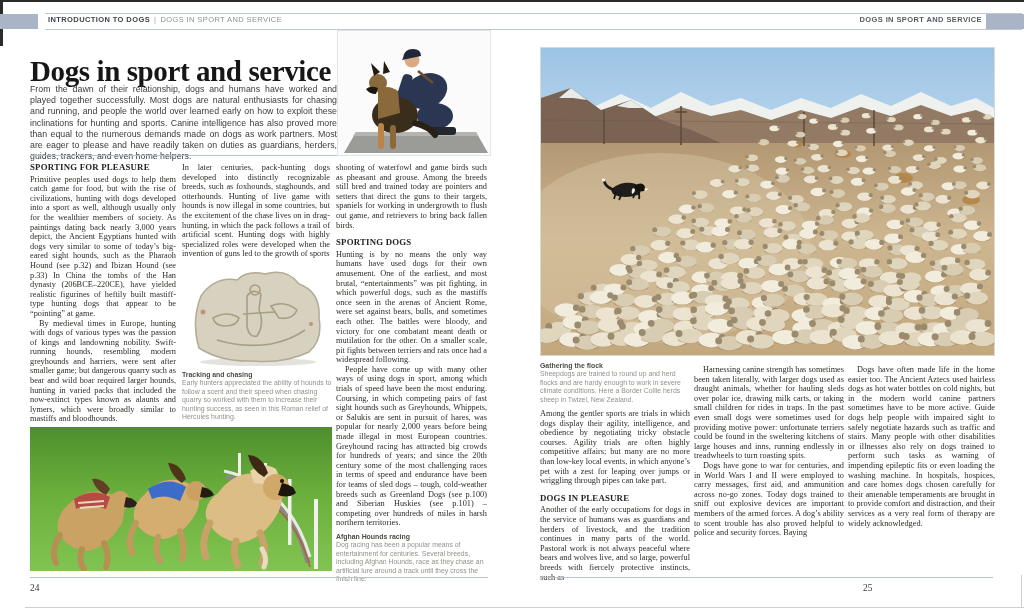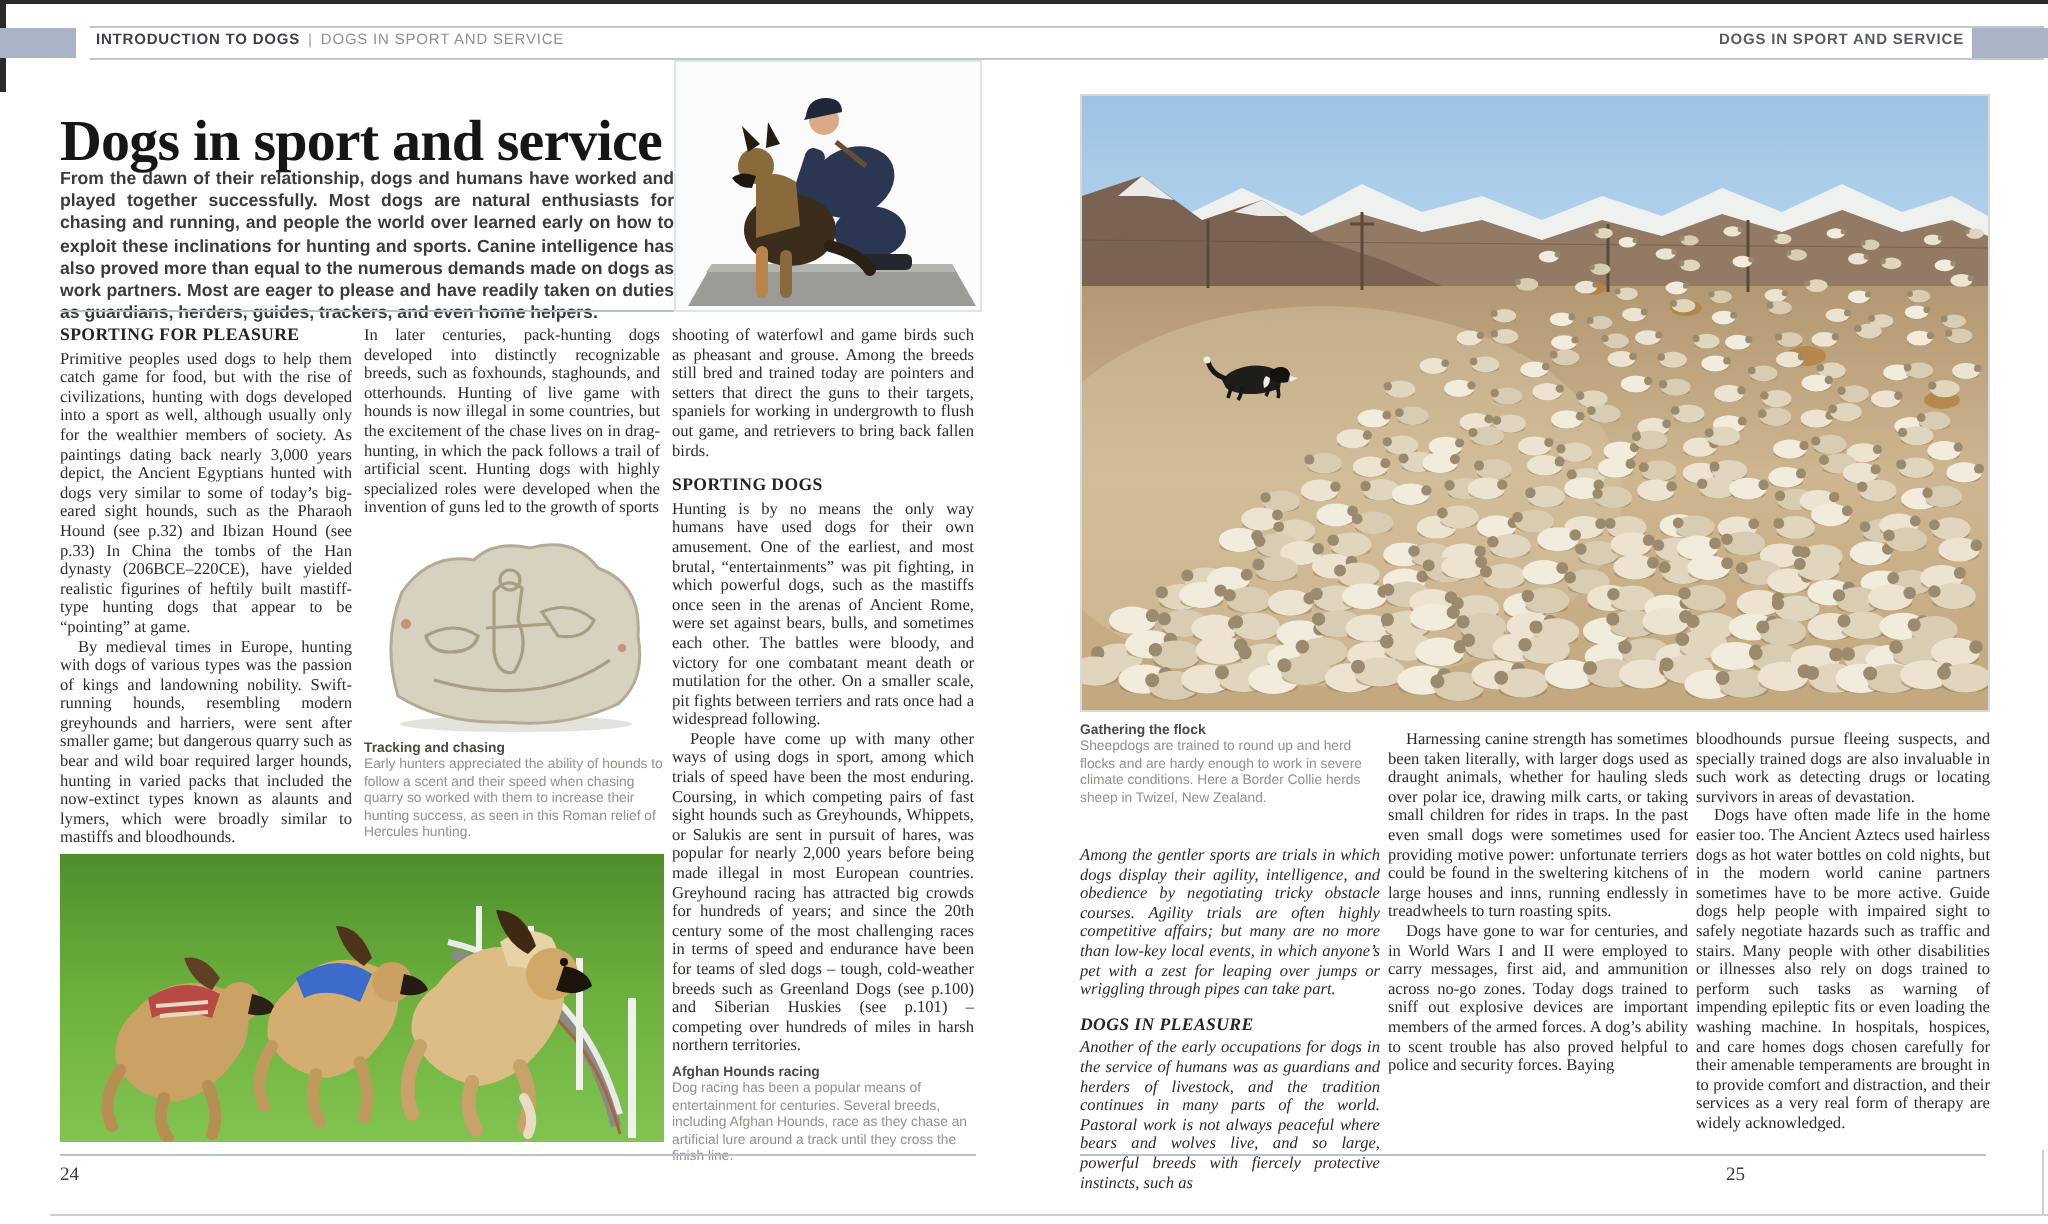--- a/index.html
+++ b/index.html
@@ -10,21 +10,21 @@
   .band-tab{position:absolute;width:38px;height:15px;background:#a9b5c7;}
   .hdr-text{position:absolute;top:15px;font-family:"Liberation Sans",sans-serif;
             font-size:7.5px;letter-spacing:.4px;white-space:nowrap;}
   .hdr-left b{color:#3c414b;font-weight:bold;}
   .hdr-sep{color:#9aa0a9;padding:0 4px;}
   .hdr-sub{color:#8a909a;}
   .hdr-right{color:#555b64;text-align:right;font-weight:bold;}
   
   .page-title{position:absolute;left:30px;top:36px;font-size:29px;letter-spacing:-.4px;color:#161616;}
   .intro{position:absolute;left:30px;top:84px;width:307px;
-         font-family:"Liberation Sans",sans-serif;font-weight:bold;
+         font-family:"Liberation Sans",sans-serif;font-weight:normal;
          font-size:8.8px;line-height:11.2px;color:#3b3b3b;text-align:justify;}
   .rule{position:absolute;height:1px;background:#b9c2cc;}
   
   .col{position:absolute;font-size:8.3px;line-height:9.6px;text-align:justify;}
   .col p{margin:0;}
   .col p.indent{text-indent:9px;}
   .sect-head{font-family:"Liberation Serif",serif;font-weight:bold;font-size:8.8px;
              letter-spacing:.2px;color:#262321;margin:0 0 2px 0;}
   .sect-head.mid{margin-top:8px;}
   
@@ -1101,32 +1101,31 @@
         <circle cx="-7.5" cy="0" r="1.8" fill="#efece4"></circle>
       </g>
     </svg>
   </div>
 
   <div class="caption" style="left:540px;top:362px;width:152px;">
     <span class="cap-title">Gathering the flock</span>
     <span>Sheepdogs are trained to round up and herd flocks and are hardy enough to work in severe climate conditions. Here a Border Collie herds sheep in Twizel, New Zealand.</span>
   </div>
 
-  <div class="col" style="left:540px;top:423px;width:150px;font-style:italic;">
+  <div class="col" style="left:540px;top:409px;width:150px;">
     <p>Among the gentler sports are trials in which dogs display their agility, intelligence, and obedience by negotiating tricky obstacle courses. Agility trials are often highly competitive affairs; but many are no more than low-key local events, in which anyone’s pet with a zest for leaping over jumps or wriggling through pipes can take part.</p>
     <div class="sect-head mid">DOGS IN PLEASURE</div>
     <p>Another of the early occupations for dogs in the service of humans was as guardians and herders of livestock, and the tradition continues in many parts of the world. Pastoral work is not always peaceful where bears and wolves live, and so large, powerful breeds with fiercely protective instincts, such as</p>
   </div>
 
   <div class="col" style="left:694px;top:365px;width:150px;">
     <p class="indent">Harnessing canine strength has sometimes been taken literally, with larger dogs used as draught animals, whether for hauling sleds over polar ice, drawing milk carts, or taking small children for rides in traps. In the past even small dogs were sometimes used for providing motive power: unfortunate terriers could be found in the sweltering kitchens of large houses and inns, running endlessly in treadwheels to turn roasting spits.</p>
     <p class="indent">Dogs have gone to war for centuries, and in World Wars I and II were employed to carry messages, first aid, and ammunition across no-go zones. Today dogs trained to sniff out explosive devices are important members of the armed forces. A dog’s ability to scent trouble has also proved helpful to police and security forces. Baying</p>
   </div>
 
   <div class="col" style="left:848px;top:365px;width:147px;">
-    <p>bloodhounds pursue fleeing suspects, and specially trained dogs are also invaluable in such work as detecting drugs or locating survivors in areas of devastation.</p>
     <p class="indent">Dogs have often made life in the home easier too. The Ancient Aztecs used hairless dogs as hot water bottles on cold nights, but in the modern world canine partners sometimes have to be more active. Guide dogs help people with impaired sight to safely negotiate hazards such as traffic and stairs. Many people with other disabilities or illnesses also rely on dogs trained to perform such tasks as warning of impending epileptic fits or even loading the washing machine. In hospitals, hospices, and care homes dogs chosen carefully for their amenable temperaments are brought in to provide comfort and distraction, and their services as a very real form of therapy are widely acknowledged.</p>
   </div>
 
   <div class="rule" style="left:540px;top:577px;width:453px;"></div>
   <div class="pageno" style="left:863px;top:583px;width:130px;text-align:left;">25</div>
 
 </div>
 
 </body></html>

